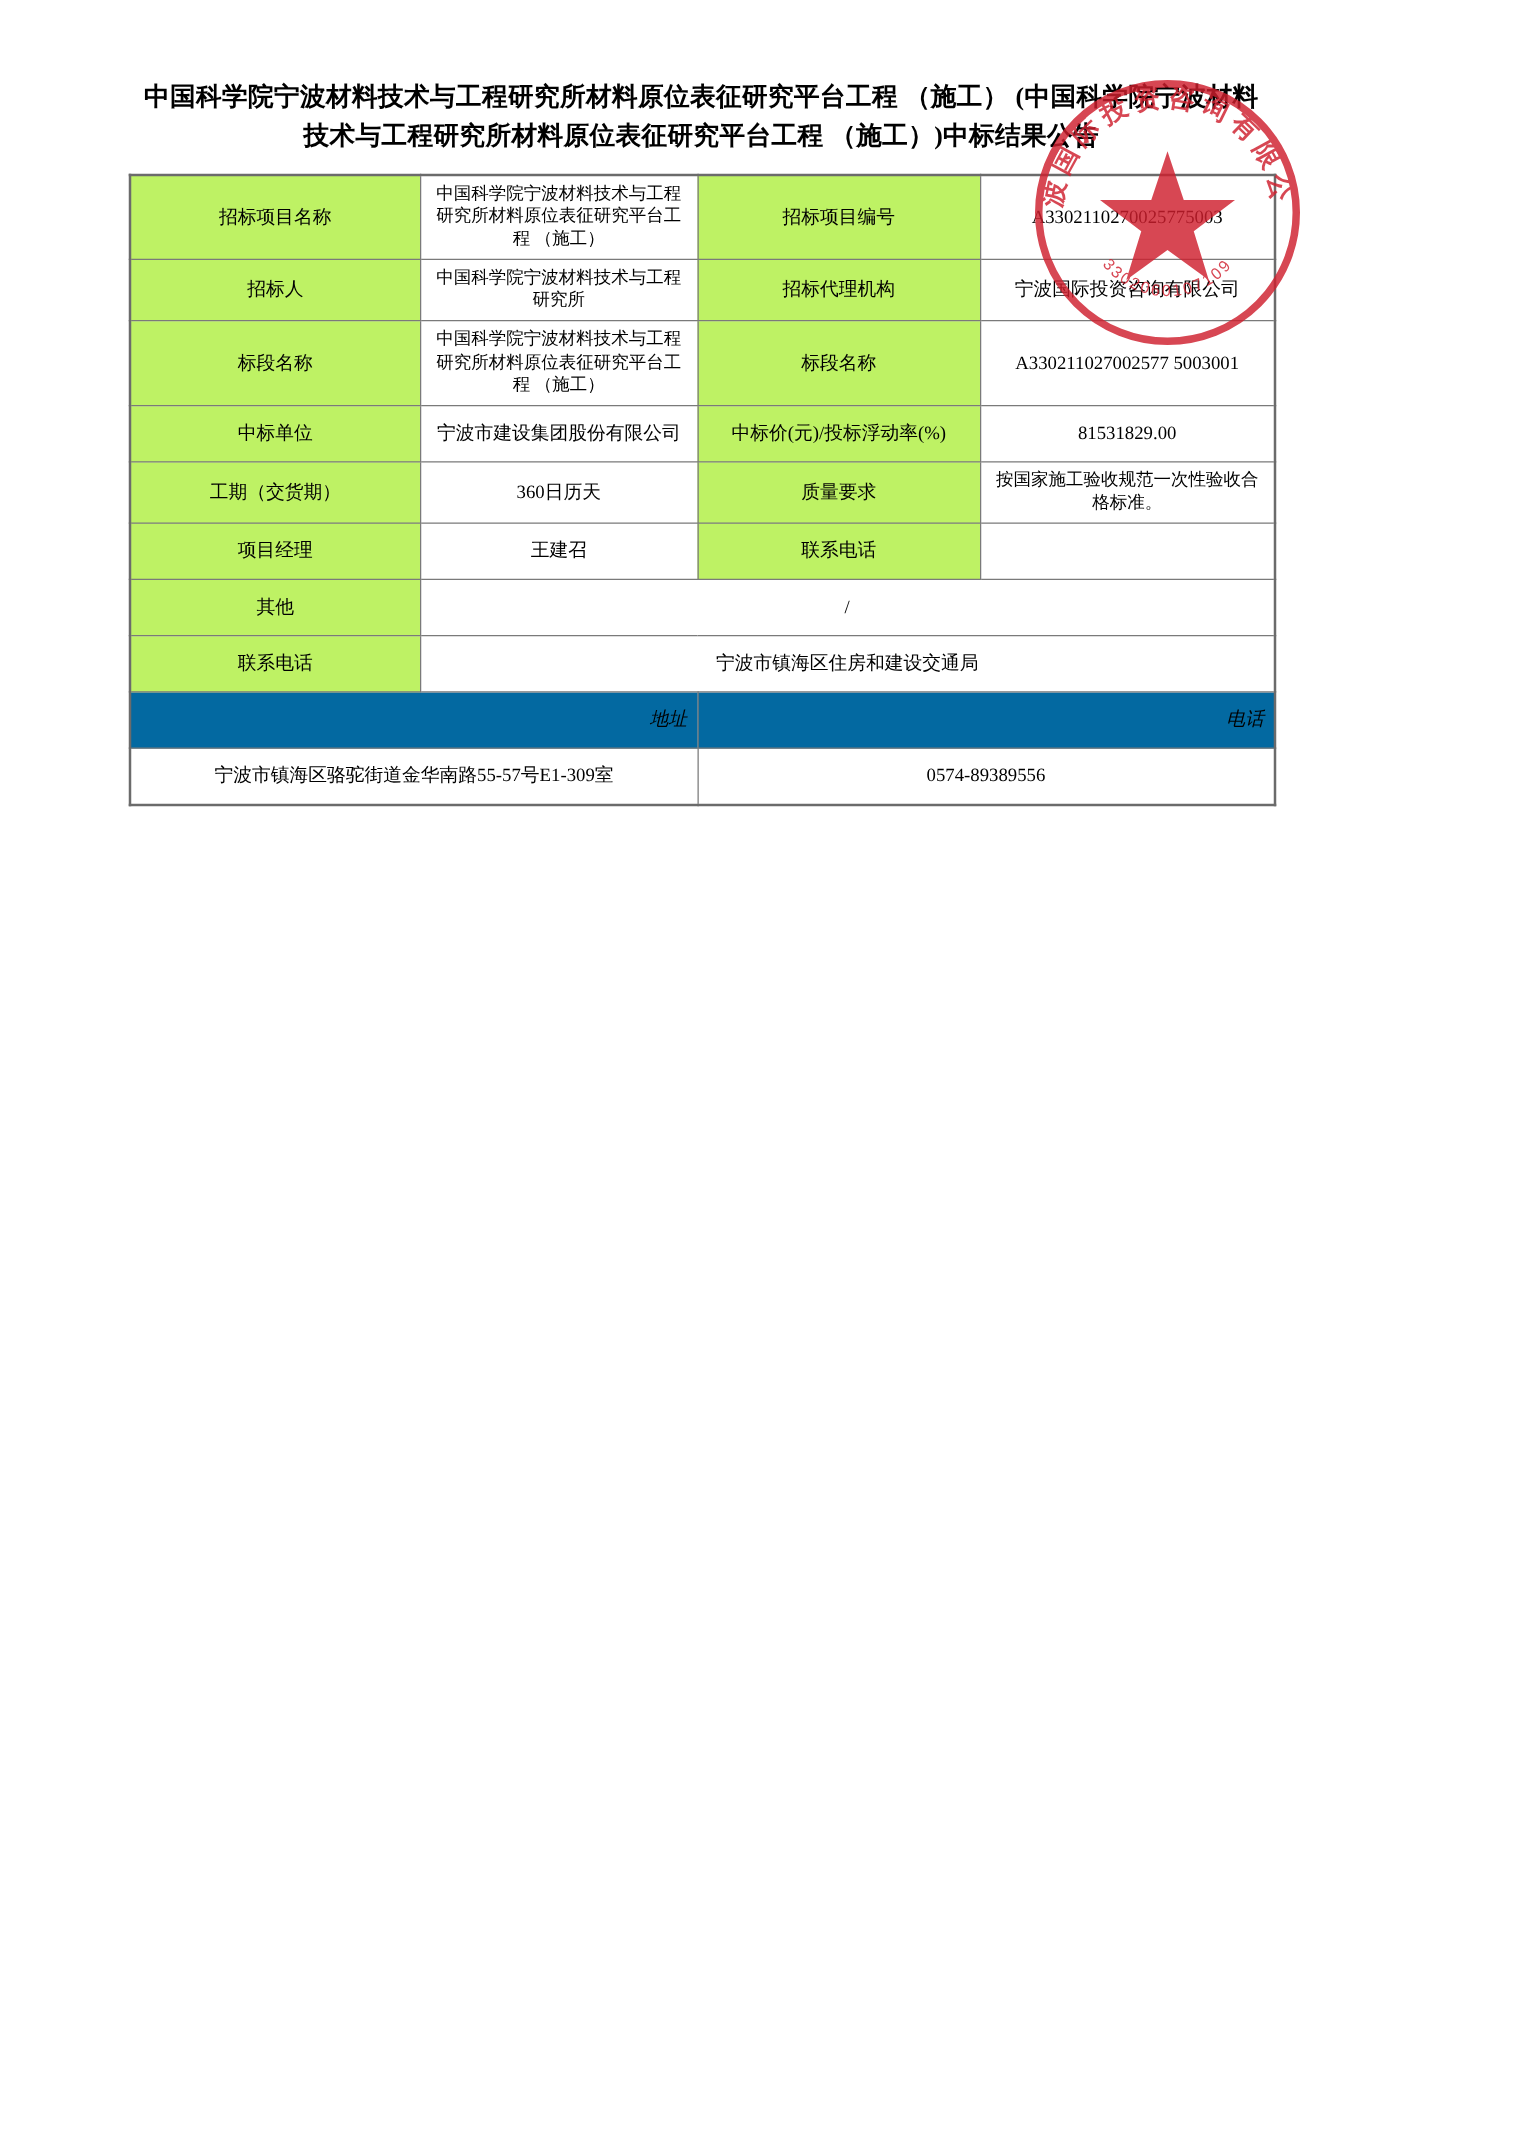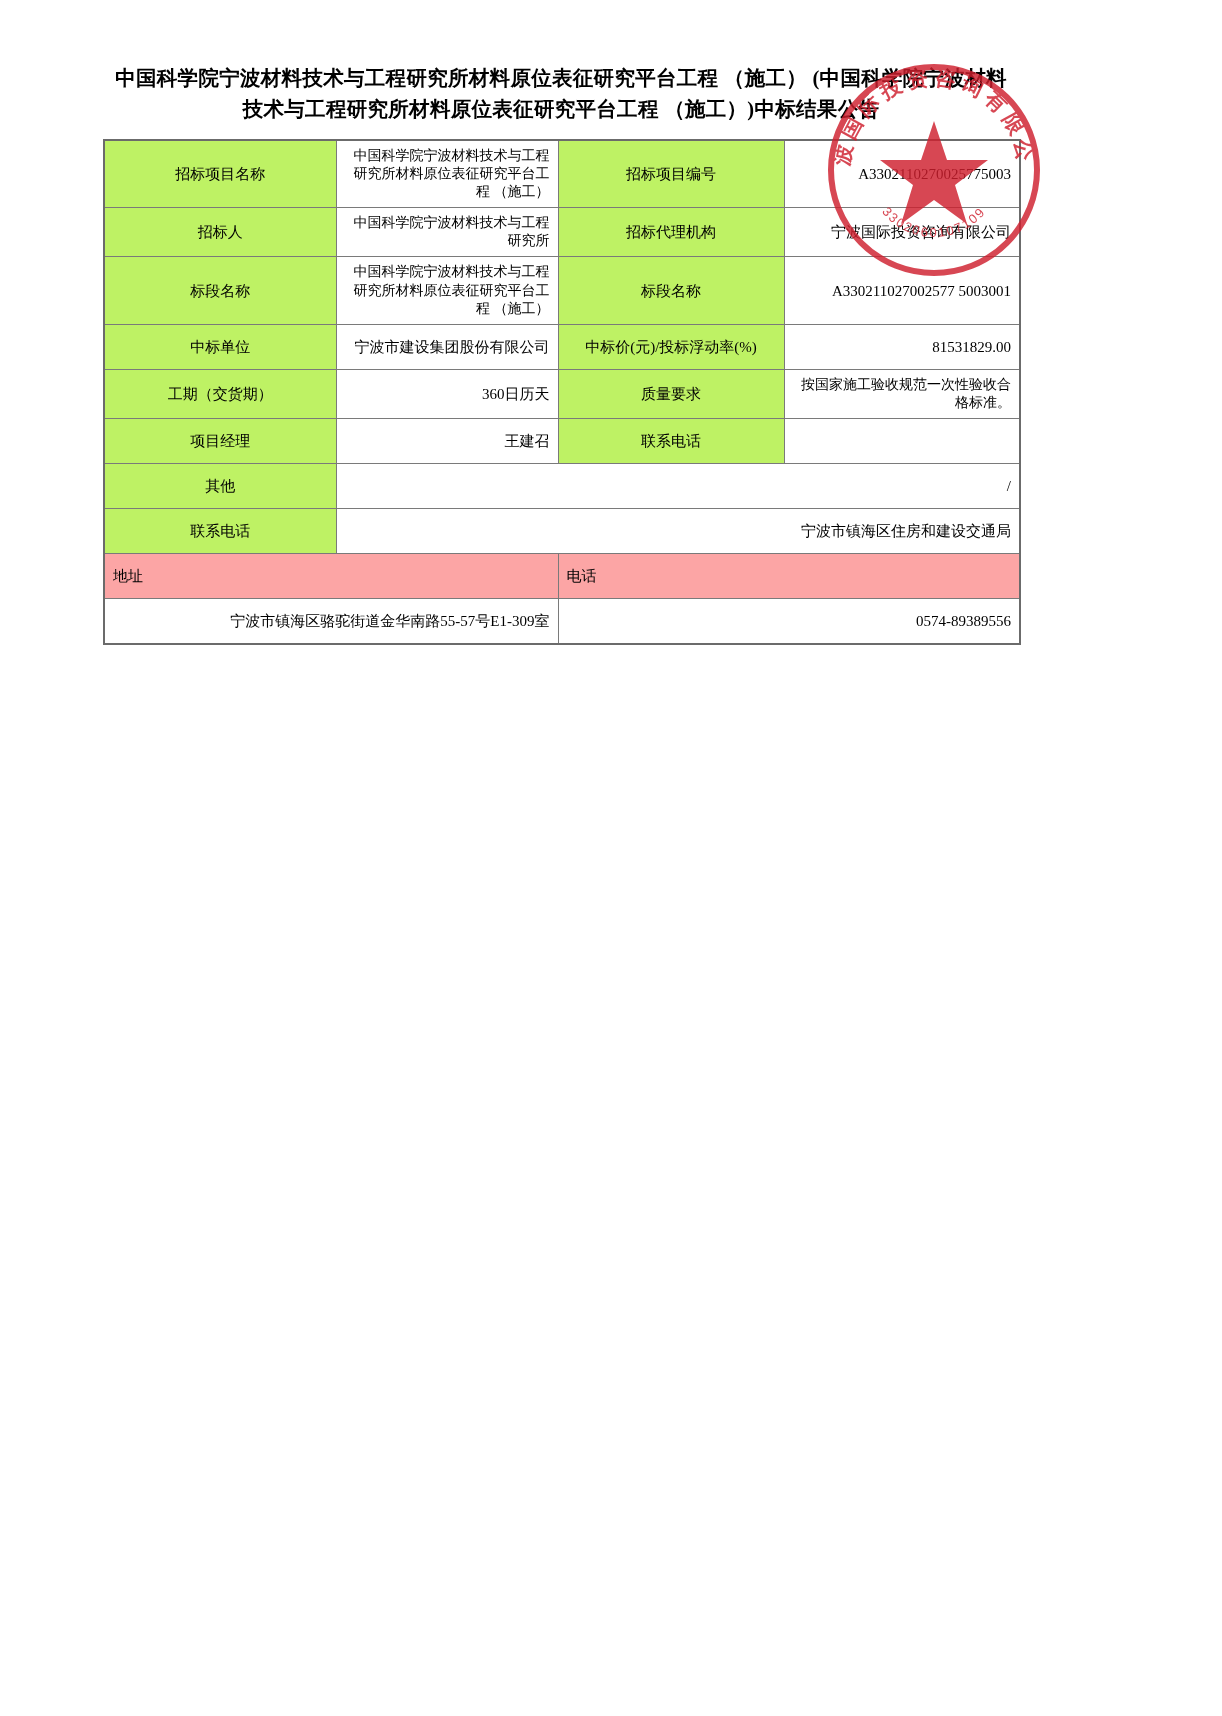--- a/index.html
+++ b/index.html
@@ -59,21 +59,21 @@
 
   td.lbl {
     background: #bef264;
     text-align: center;
     font-size: 15.5px;
     white-space: nowrap;
   }
 
   td.val {
     background: #ffffff;
-    text-align: right;
+    text-align: center;
   }
 
   td.val.small {
     font-size: 14px;
     line-height: 1.3;
   }
 
   .col-a { width: 232px; }
   .col-b { width: 222px; }
   .col-c { width: 226px; }
@@ -88,23 +88,24 @@
     left: 823px;
     top: 59px;
     width: 222px;
     height: 222px;
     pointer-events: none;
     opacity: 0.82;
   }
   .seal svg { display: block; }
 
   .addr-head {
-    background: #fca5a5;
-    text-align: left;
+    background: #0369a1;
+    text-align: right;
     font-size: 15.5px;
+    font-style: italic;
   }
 </style>
 </head>
 <body>
 
 <div class="page">
 
   <div class="doc-wrap">
 
     <div class="doc-title">中国科学院宁波材料技术与工程研究所材料原位表征研究平台工程 （施工） (中国科学院宁波材料技术与工程研究所材料原位表征研究平台工程 （施工）)中标结果公告</div>

